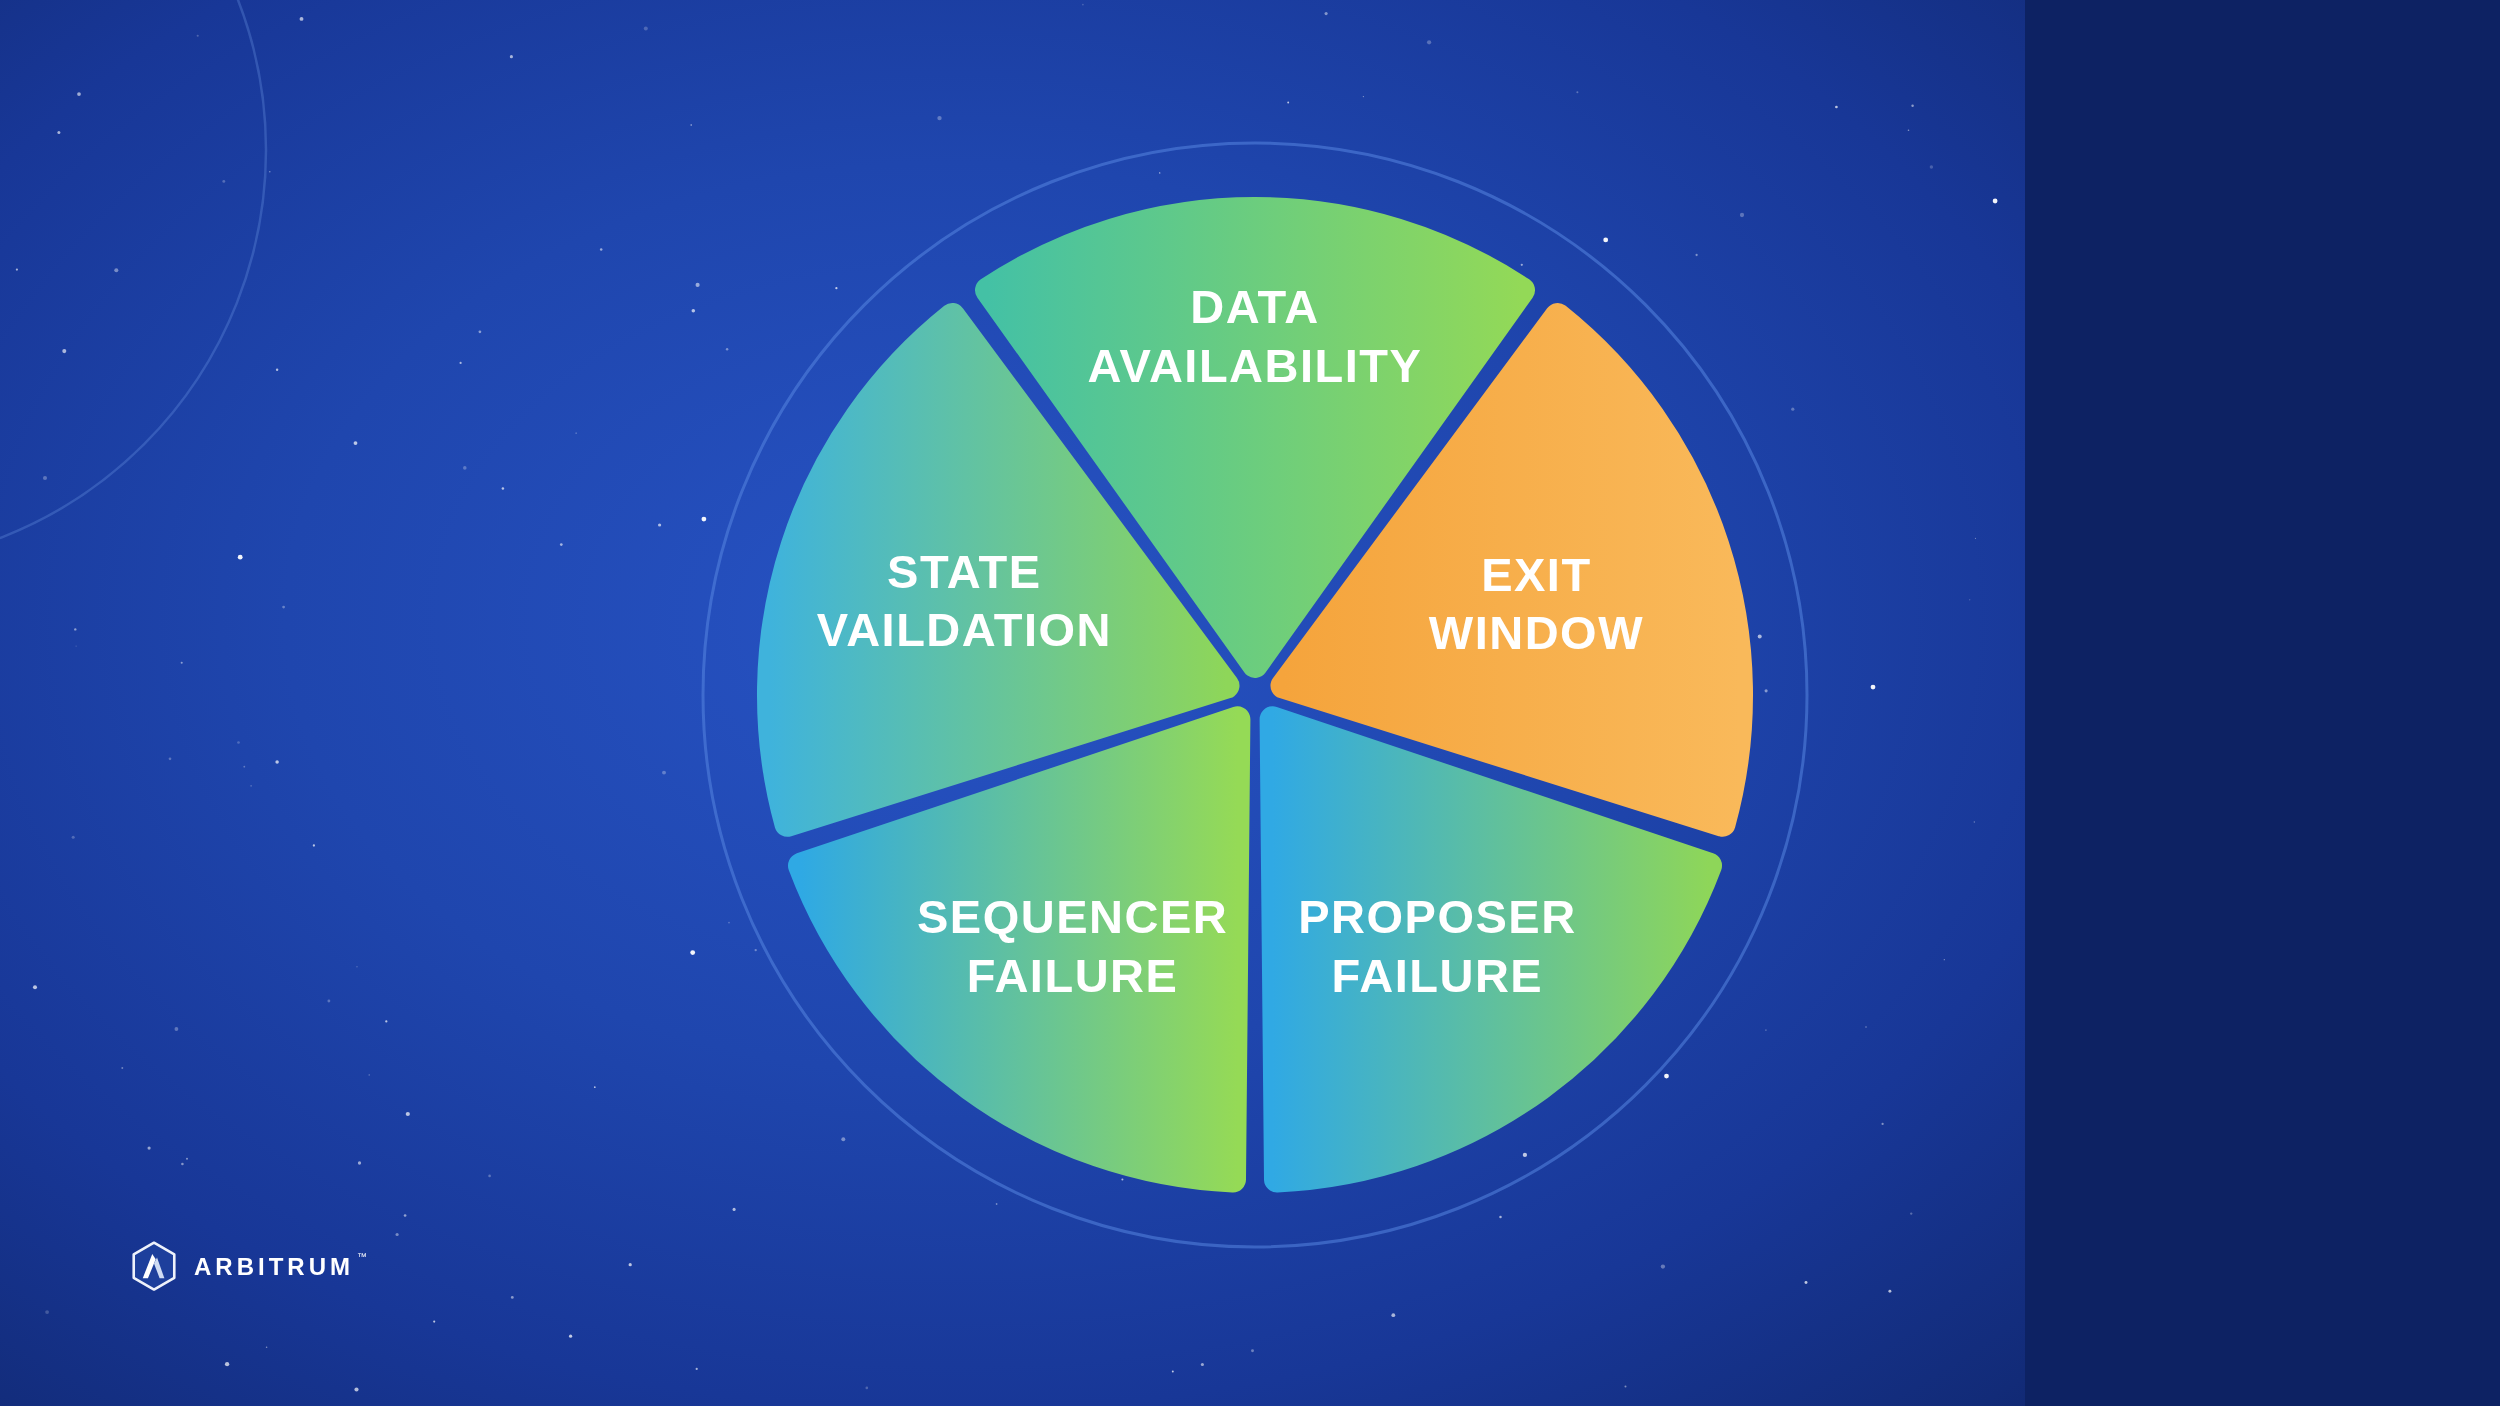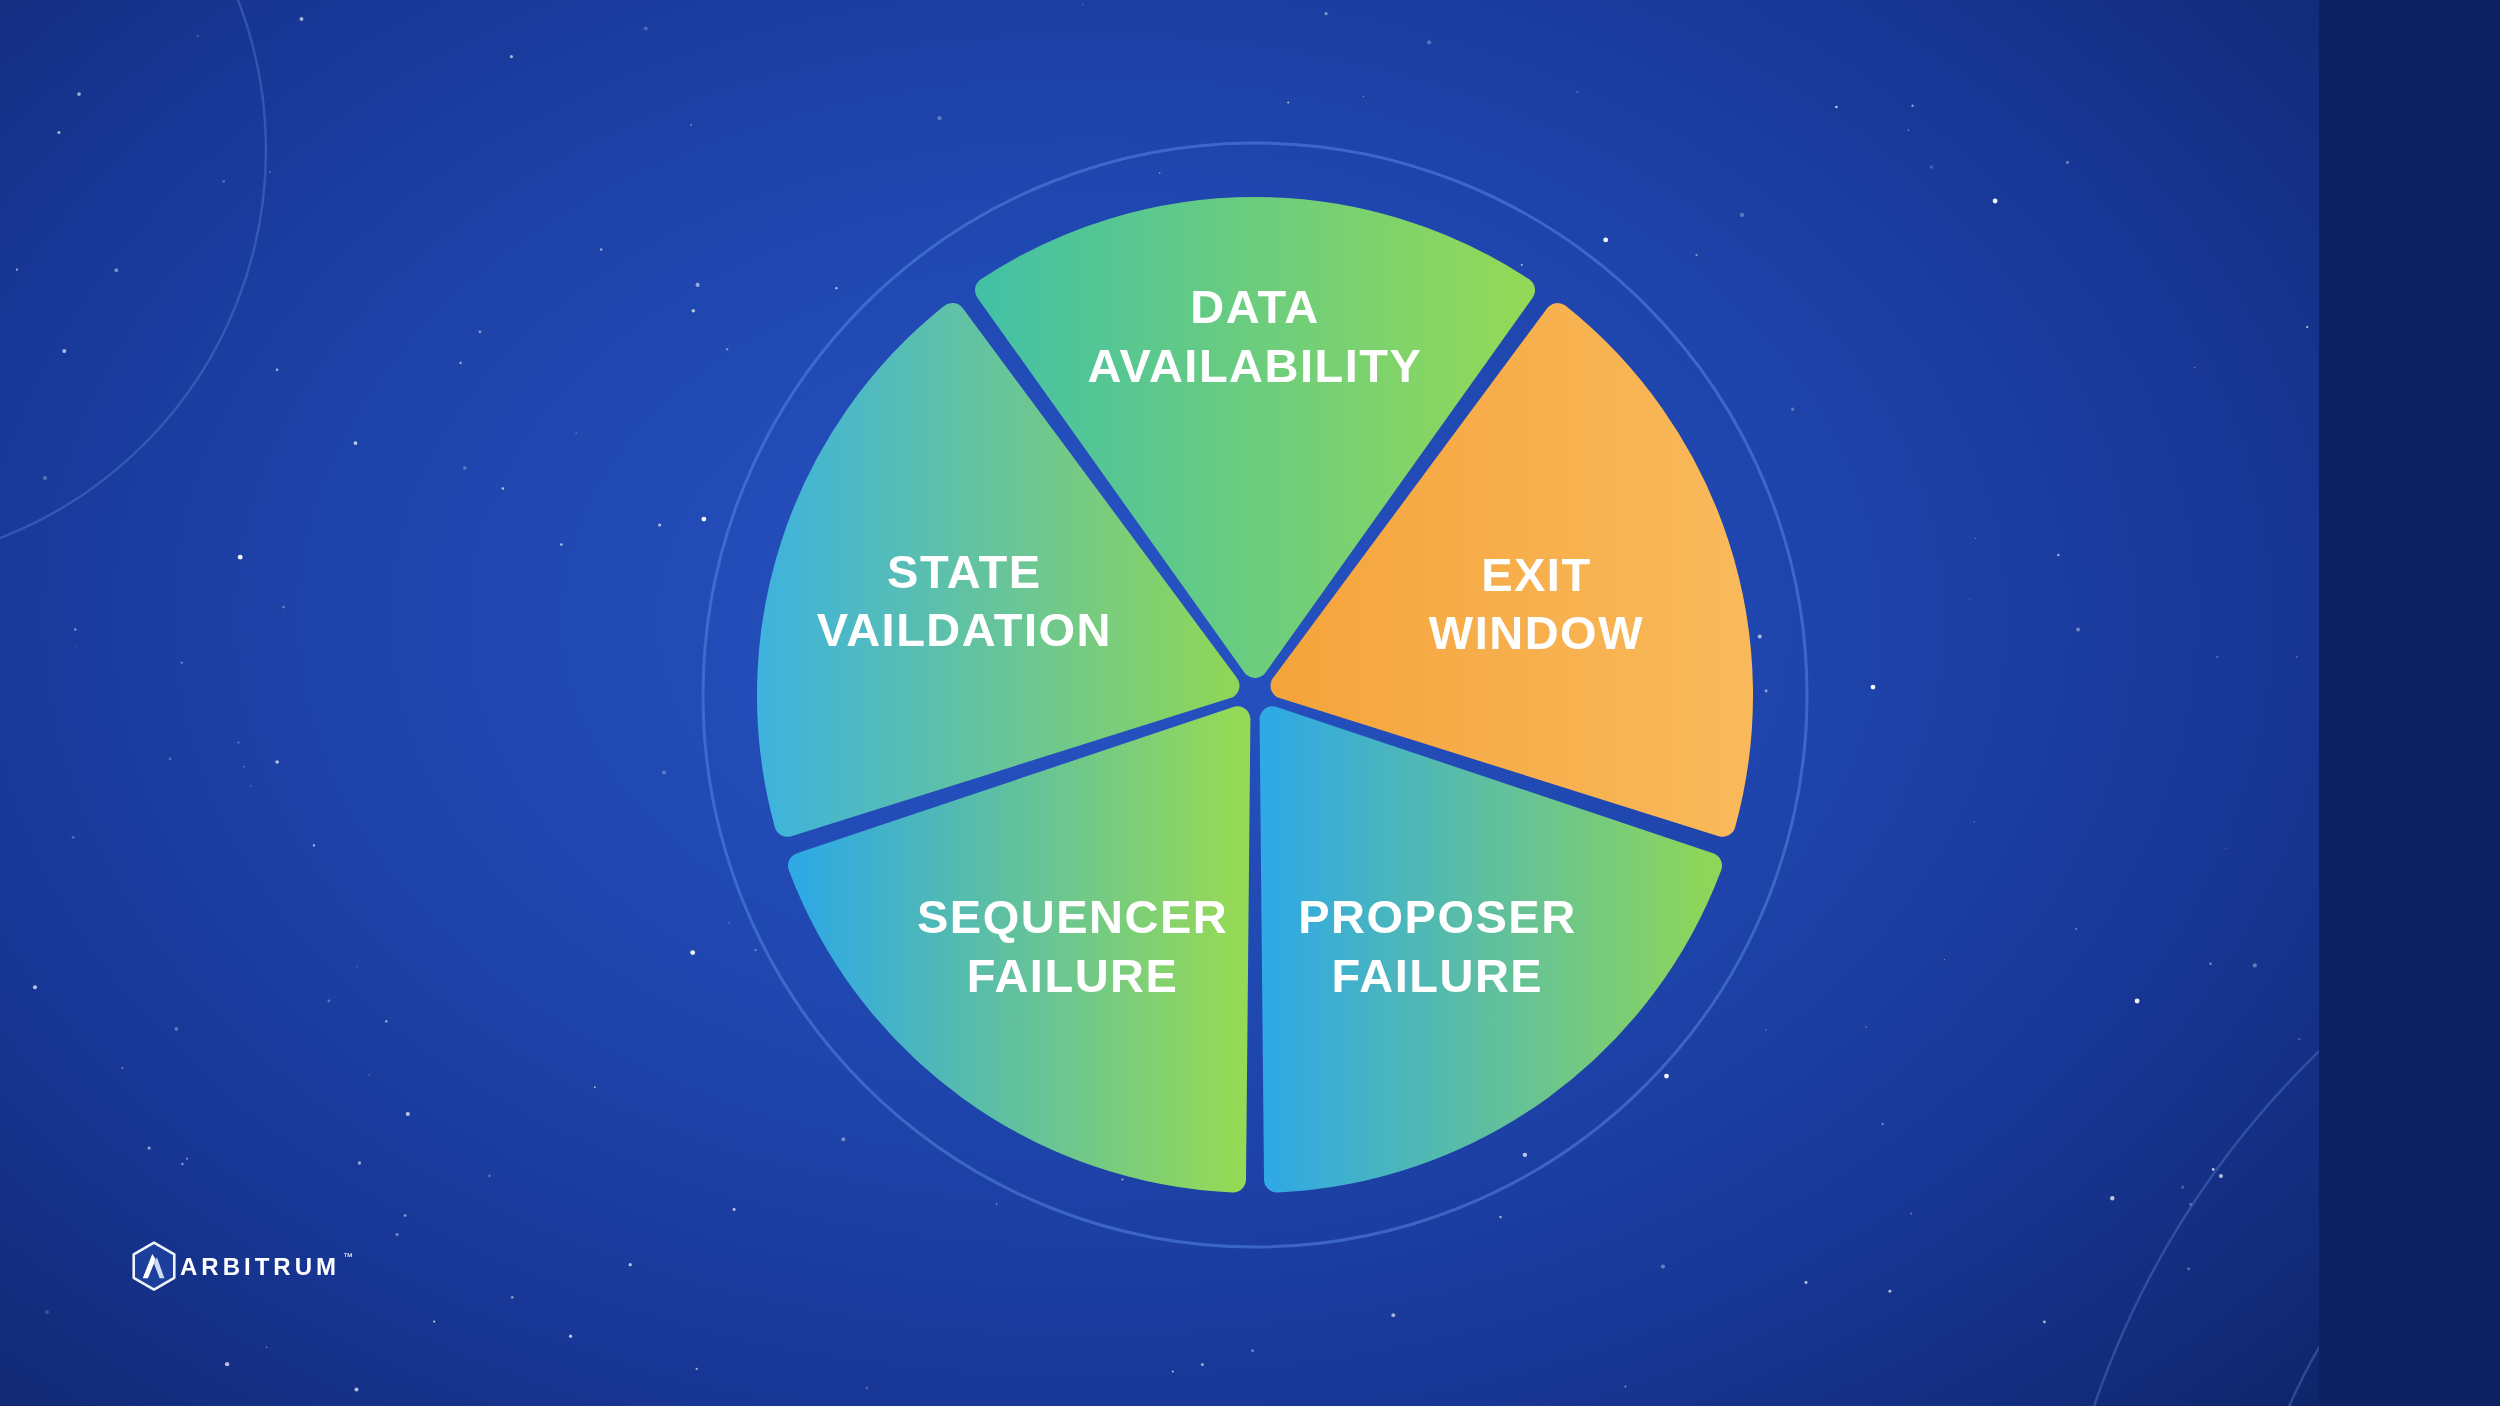--- a/index.html
+++ b/index.html
@@ -3,21 +3,21 @@
 <meta charset="utf-8">
 <title></title>
 <style>
   html, body {
     margin: 0;
     padding: 0;
     background: #0d2263;
   }
   .stage {
     position: relative;
-    width: 2319px;
+    width: 2025px;
     height: 1406px;
     overflow: hidden;
     font-family: "Liberation Sans", sans-serif;
     background: radial-gradient(1750px 1200px at 47% 44%,
       #2753c4 0%, #1f46ae 38%, #183797 66%, #122b78 88%, #0d2263 100%);
   }
   svg.full {
     position: absolute;
     left: 0;
     top: 0;
@@ -29,21 +29,21 @@
     font-size: 47px;
     letter-spacing: 1.5px;
     text-anchor: middle;
   }
   .logo {
     position: absolute;
     left: 128px;
     top: 1238px;
     display: flex;
     align-items: center;
-    gap: 0;
+    gap: 14px;
   }
   .logo-text {
     color: #ffffff;
     font-weight: bold;
     font-size: 24px;
     letter-spacing: 4px;
     display: flex;
     align-items: flex-start;
   }
   .logo-tm {

